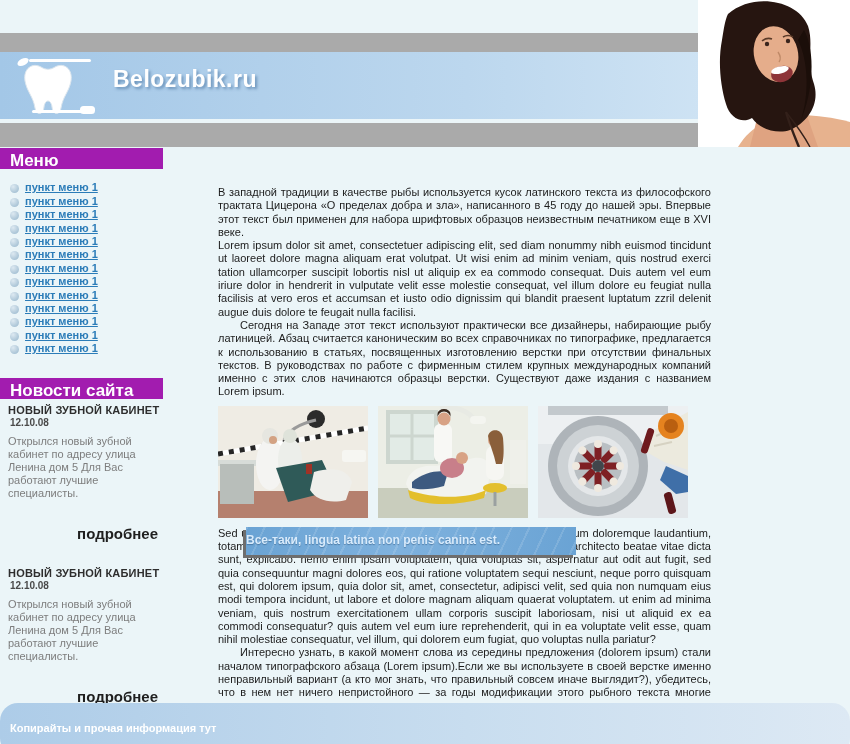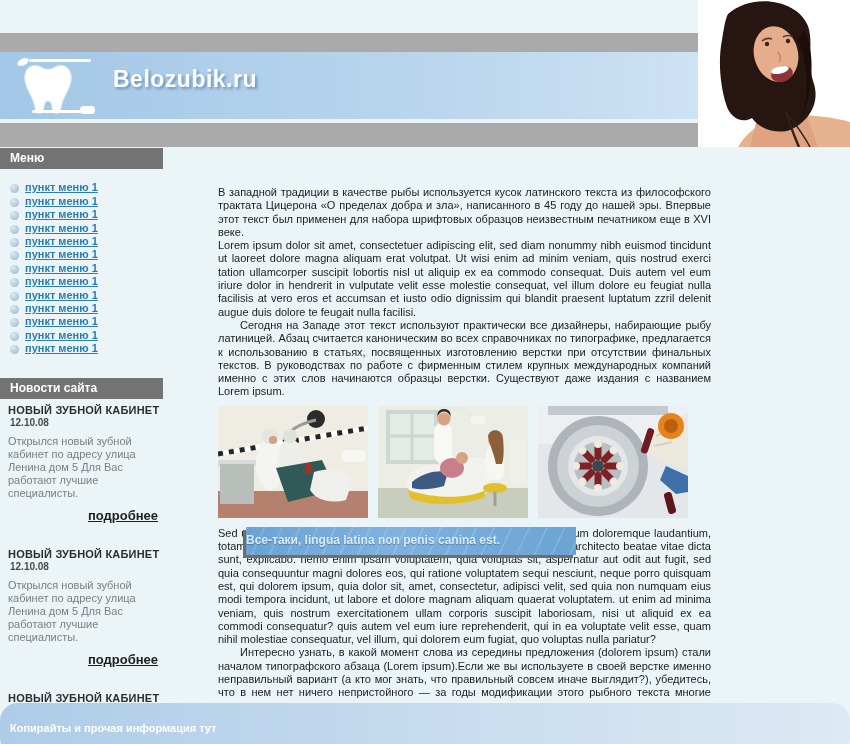--- a/index.html
+++ b/index.html
@@ -14,36 +14,36 @@
   #gray2{top:123px;height:24px;}
   .logo-banner{position:absolute;top:52px;left:0;width:850px;height:67px;
     background:linear-gradient(to right,#a3c7e7 0%,#bcd7ee 55%,#d9eaf7 100%);}
   .logo-text{position:absolute;left:113px;top:14px;font-size:23px;font-weight:bold;color:#ffffff;
     letter-spacing:.5px;text-shadow:2px 2px 3px rgba(100,140,180,.9);}
   .tooth-logo{position:absolute;left:12px;top:3px;}
   .photo{position:absolute;top:0;right:0;width:152px;height:147px;background:#ffffff;z-index:5;}
 
   
   .sidebar{position:absolute;left:0;top:148px;width:175px;height:540px;}
-  .side-header{position:absolute;left:0;width:153px;height:15px;background:#737373;color:#fff;
-    font-weight:bold;font-size:12px;padding:3px 0 3px 10px;}
+  .side-header{position:absolute;left:0;width:153px;height:15px;background:#a21caf;color:#fff;
+    font-weight:bold;font-size:17px;padding:3px 0 3px 10px;}
   #menu-header{top:0;}
   #news-header{top:230px;}
   .menu-list{position:absolute;top:32px;left:10px;margin:0;padding:0;list-style:none;}
   .menu-list li{display:flex;align-items:flex-end;height:13.4px;}
   .bullet{width:9px;height:9px;border-radius:50%;flex:0 0 9px;
     background:radial-gradient(circle at 35% 30%,#dde9f1,#96b6cc);margin-right:6px;}
   .menu-link{font-size:11px;font-weight:bold;color:#2b7cb8;text-decoration:underline;cursor:pointer;}
   .news-list{position:absolute;top:256px;left:8px;width:152px;}
   .news-item{margin-bottom:25px;}
   .news-title{font-size:11px;font-weight:bold;color:#2e2e2e;letter-spacing:.2px;}
   .news-date{font-size:10px;font-weight:bold;color:#4a4a4a;margin:1px 0 7px 2px;}
   .news-text{font-size:11px;color:#7d7d7d;line-height:13px;}
-  .news-more{display:block;text-align:right;font-size:13px;font-weight:bold;color:#1f1f1f;
-    text-decoration:underline;margin-top:8px;padding-right:2px;cursor:pointer;}
+  .news-more{display:block;text-align:right;font-size:15px;font-weight:bold;color:#1f1f1f;
+    margin-top:25px;padding-right:2px;cursor:pointer;}
 
   
   .content{position:absolute;left:218px;top:186px;width:493px;font-size:11px;line-height:13.3px;
     color:#1c1c1c;text-align:justify;}
   .content p{margin:0;}
   .indent{text-indent:22px;}
   .images-row{margin:7px 0 9px;display:flex;gap:10px;}
   .images-row svg{display:block;}
   .quote-wrap{position:relative;}
   .inline-banner{position:absolute;left:28px;top:0;width:330px;height:28px;cursor:pointer;

